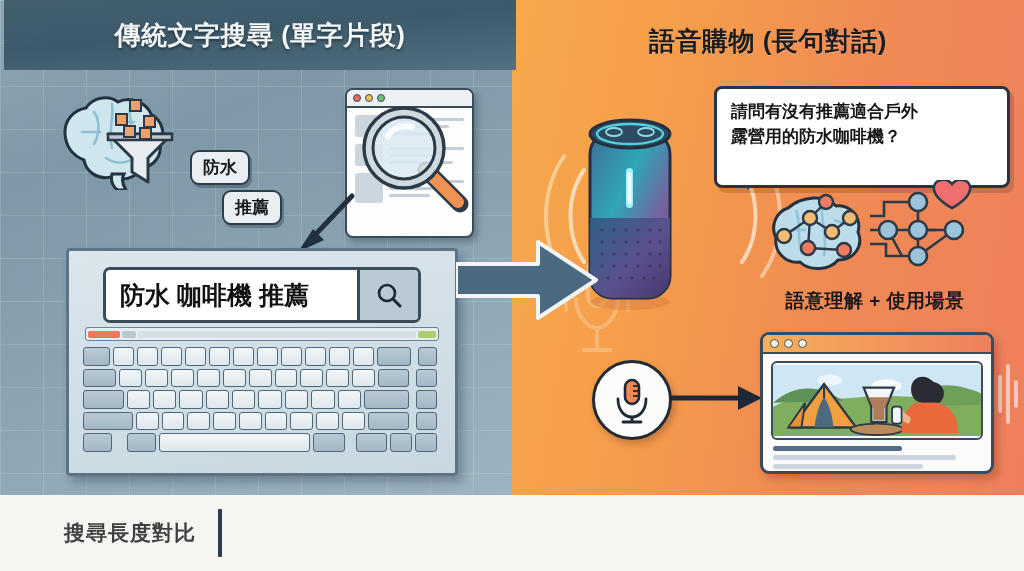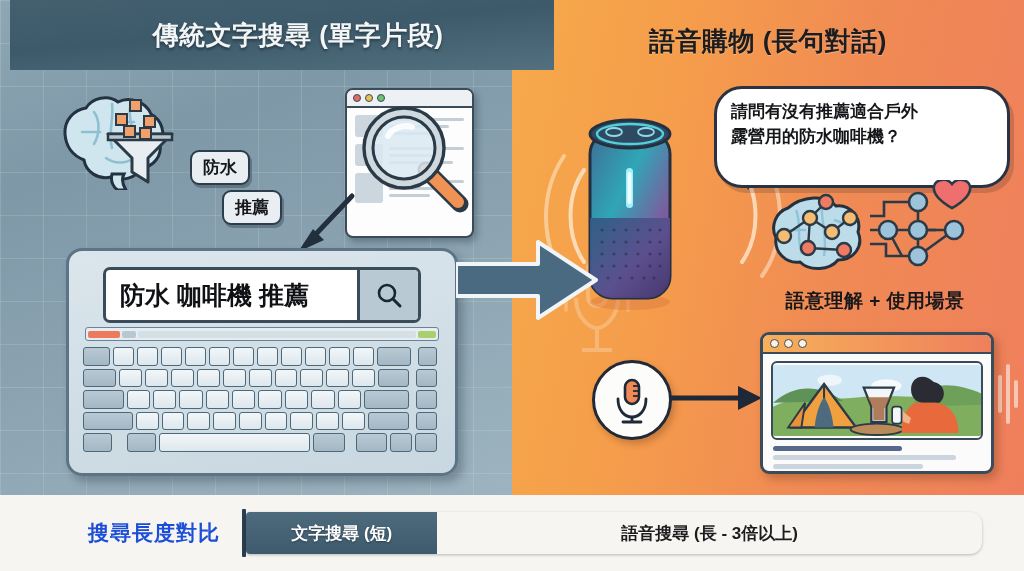--- a/index.html
+++ b/index.html
@@ -13,30 +13,30 @@
     background:linear-gradient(160deg,#8fa7b4 0%,#7e98a8 28%,#8aa2b0 55%,#9db4c0 100%);}
   #left-panel .grid{position:absolute;inset:0;
     background-image:linear-gradient(rgba(255,255,255,.13) 1px,transparent 1px),
                      linear-gradient(90deg,rgba(255,255,255,.13) 1px,transparent 1px);
     background-size:43px 43px;}
   #right-panel{left:512px;width:512px;
     background:linear-gradient(100deg,#f6a94b 0%,#f59d4b 30%,#f08a54 62%,#ef7f5c 100%);}
 
   
   .hdr{position:absolute;top:0;height:70px;width:512px;display:flex;align-items:center;justify-content:center;z-index:6;}
-  #hdr-left{left:10px;background:linear-gradient(175deg,#44606f 0%,#3d5a6b 45%,#52707f 100%);padding-left:32px;}
+  #hdr-left{left:4px;background:linear-gradient(175deg,#44606f 0%,#3d5a6b 45%,#52707f 100%);}
   #hdr-right{left:512px;background:linear-gradient(100deg,#f6b košík 0%,#f6b052 0%,#f2984f 48%,#ef8257 100%);}
   .hdr-txt{font-size:26px;font-weight:bold;letter-spacing:.5px;}
   #hdr-left .hdr-txt{color:#f3f6f7;text-shadow:0 2px 3px rgba(0,0,0,.42);}
   #hdr-right .hdr-txt{color:#1d1d1f;text-shadow:0 1px 1px rgba(255,255,255,.28);margin-top:12px;}
 
   
   #bottom{position:absolute;left:0;top:495px;width:1024px;height:76px;background:#f7f5f1;
           display:flex;align-items:center;z-index:7;}
-  #bottom-label{margin-left:88px;font-size:21px;font-weight:bold;color:#1d4ed8;letter-spacing:1px;white-space:nowrap;}
+  #bottom-label{margin-left:64px;font-size:21px;font-weight:bold;color:#404040;letter-spacing:1px;white-space:nowrap;}
   #axis-tick{width:4px;height:48px;background:#2b3e4d;margin-left:22px;border-radius:1px;}
   #meter{display:flex;height:42px;flex:1;margin-right:42px;border-radius:4px 12px 12px 4px;overflow:hidden;
          box-shadow:0 1px 3px rgba(0,0,0,.25);}
   .seg{display:flex;align-items:center;justify-content:center;font-size:17px;font-weight:bold;color:#fff;
        text-shadow:0 1px 2px rgba(0,0,0,.35);white-space:nowrap;}
   #seg-text{flex:0 0 26%;background:linear-gradient(180deg,#4e6a7d,#3e5a6d);}
   #seg-voice{flex:1;background:linear-gradient(90deg,#f3b košík 0%,#f2b155 0%,#f0954f 45%,#ee7d62 100%);color:#1c1c1e;text-shadow:0 1px 1px rgba(255,255,255,.3);}
 
   
   .abs{position:absolute;}
@@ -52,36 +52,36 @@
   #mock-window .bar{height:16px;background:#eef1f3;border-bottom:2px solid #3a4b5a;display:flex;align-items:center;gap:4px;padding-left:6px;}
   #mock-window .dot{width:6px;height:6px;border-radius:50%;border:1px solid #3a4b5a;}
   #mock-window .body{padding:7px 8px;display:flex;flex-direction:column;gap:7px;}
   .mrow{display:flex;gap:6px;}
   .mthumb{width:28px;height:22px;background:#ccd6de;border-radius:3px;flex:none;}
   .mlines{flex:1;display:flex;flex-direction:column;gap:4px;justify-content:center;}
   .mline{height:3px;background:#c3ced7;border-radius:2px;}
 
   
   #searchcard{left:66px;top:248px;width:386px;height:222px;background:linear-gradient(170deg,#dbe6ec,#c8d7e0);
-              border:3px solid #5c7486;border-radius:16px;box-shadow:5px 6px 10px rgba(15,25,35,.28);}
+              border:3px solid #5c7486;border-radius:4px;box-shadow:5px 6px 10px rgba(15,25,35,.28);}
   #searchbox{position:absolute;left:34px;top:16px;width:312px;height:50px;background:#fff;border:3px solid #3a4b5a;
              border-radius:7px;display:flex;align-items:center;overflow:hidden;}
   #search-value{flex:1;padding-left:14px;font-size:25px;font-weight:bold;color:#101114;white-space:nowrap;}
   #search-btn{width:58px;height:100%;background:#b8c9d4;border-left:3px solid #3a4b5a;display:flex;align-items:center;justify-content:center;}
   #fnrow{position:absolute;left:16px;top:76px;width:348px;height:12px;background:#e6edf1;border:1.5px solid #6a8295;
          border-radius:3px;display:flex;align-items:center;gap:2px;padding:0 2px;}
   #keyboard{position:absolute;left:14px;top:96px;width:354px;height:105px;display:flex;flex-direction:column;gap:3px;}
   .krow{display:flex;gap:3px;height:19px;}
   .key{background:linear-gradient(180deg,#f2f6f8,#dde7ed);border:1.2px solid #4d6879;border-radius:3px;flex:1;}
   .key.mod{background:linear-gradient(180deg,#b9c9d4,#a3b7c4);}
 
   
   #speaker{left:584px;top:110px;width:92px;height:200px;}
   
-  #bubble{left:714px;top:86px;width:262px;min-height:74px;background:#fff;border:3px solid #2b3340;border-radius:28px;
+  #bubble{left:714px;top:86px;width:262px;min-height:74px;background:#fff;border:3px solid #2b3340;border-radius:8px;
           padding:11px 14px;box-shadow:4px 5px 0 rgba(40,30,25,.18);}
   .bubble-line{font-size:17px;font-weight:bold;color:#141619;line-height:1.45;white-space:nowrap;}
   #bubble-tail{left:736px;top:157px;width:0;height:0;border-left:14px solid transparent;border-right:20px solid transparent;border-top:30px solid #fff;
                filter:drop-shadow(-2px 3px 0 #2b3340);}
   
   #brain-right{left:766px;top:180px;width:222px;height:100px;}
   #semlabel{left:760px;top:288px;width:230px;text-align:center;font-size:19px;font-weight:bold;color:#16181c;letter-spacing:.5px;}
   
   #miccircle{left:592px;top:360px;width:74px;height:74px;border-radius:50%;background:#fcfcfa;border:3px solid #222a35;
              box-shadow:3px 4px 7px rgba(80,40,20,.28);display:flex;align-items:center;justify-content:center;}
@@ -448,19 +448,15 @@
   <div class="hdr" id="hdr-left">
     <div class="hdr-txt">傳統文字搜尋 (單字片段)</div>
   </div>
   <div class="hdr" id="hdr-right">
     <div class="hdr-txt">語音購物 (長句對話)</div>
   </div>
 
   <div id="bottom">
     <div id="bottom-label">搜尋長度對比</div>
     <div id="axis-tick"></div>
-    <div id="meter">
-      <div class="seg" id="seg-text" style="flex: 0 0 26%;">文字搜尋 (短)</div>
-      <div class="seg" id="seg-voice" style="flex: 0 0 74%;">語音搜尋 (長 - 3倍以上)</div>
-    </div>
   </div>
 
 </div>
 
 </body></html>

